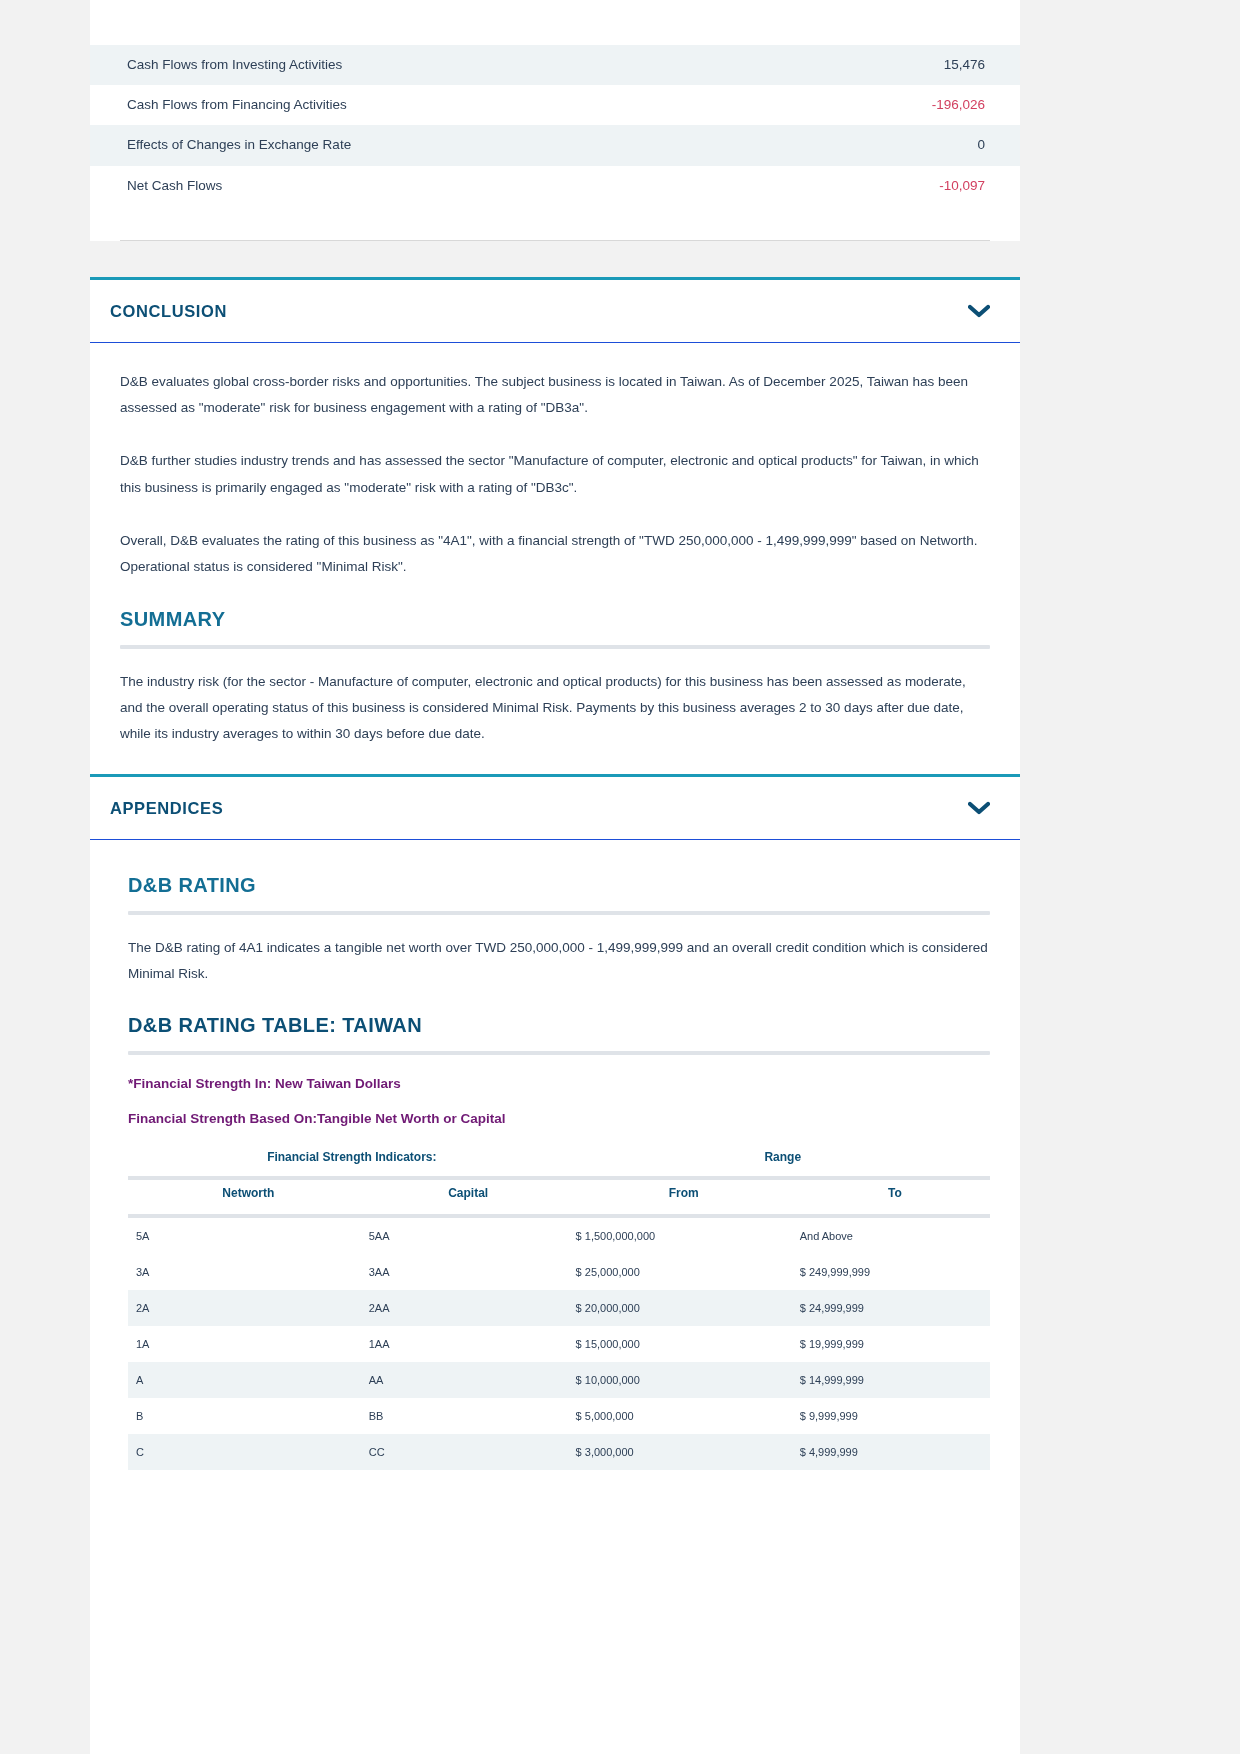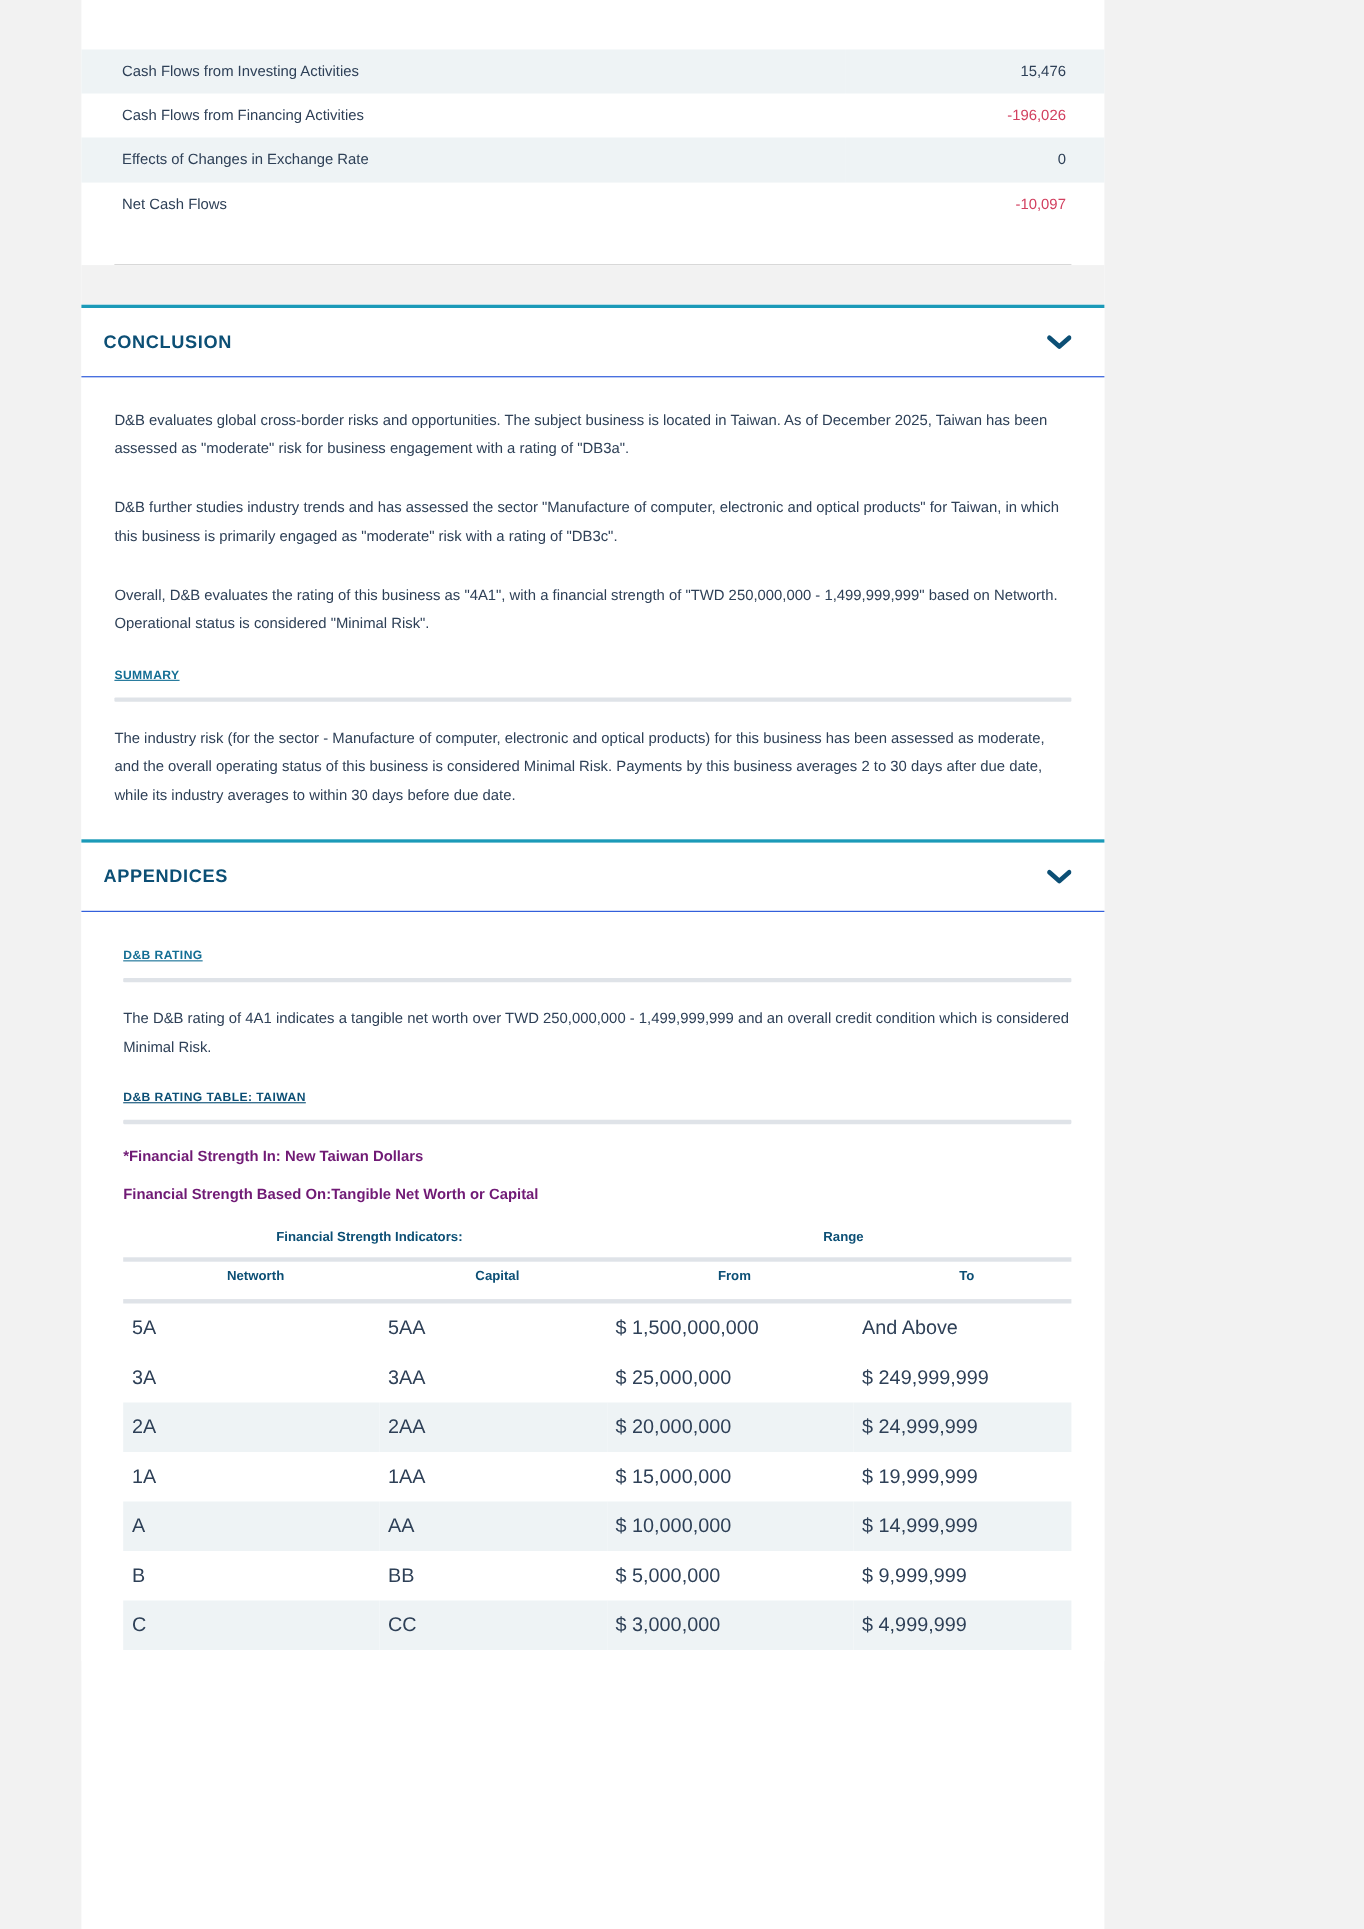--- a/index.html
+++ b/index.html
@@ -11,21 +11,21 @@
   }
   body {
     width: 1240px;
     height: 1754px;
     position: relative;
     overflow: hidden;
   }
 
   .page {
     position: absolute;
-    left: 74px;
+    left: 90px;
     top: 0;
     width: 930px;
     min-height: 1754px;
     background: #ffffff;
   }
 
   
   .cf-table {
     width: 100%;
     border-collapse: collapse;
@@ -89,26 +89,25 @@
   p.para {
     font-size: 13.5px;
     line-height: 1.95;
     color: #2e4057;
     margin: 0 0 27px 0;
   }
   p.para:last-child { margin-bottom: 16px; }
 
   
   .sub-head {
-    font-size: 11px;
+    font-size: 20px;
     font-weight: bold;
     letter-spacing: 0.4px;
     color: #136e94;
     margin: 4px 0 0 0;
-    text-decoration: underline;
   }
   .sub-head.dark { color: #0c4f75; }
   .sub-rule {
     height: 4px;
     background: #dfe3e8;
     margin: 14px 0 20px 0;
     border-radius: 1px;
   }
 
   .appendix-body { padding: 30px 30px 10px 30px; }
@@ -134,21 +133,21 @@
     text-align: center;
     padding: 6px 0 14px 8px;
   }
   .rate-table .grouphead th { padding-bottom: 12px; }
   .rate-table tr.rule-row td {
     padding: 0;
     height: 4px;
     background: #dfe3e8;
   }
   .rate-table td {
-    font-size: 18px;
+    font-size: 11px;
     color: #2e4057;
     padding: 12px 0 12px 8px;
     vertical-align: middle;
     margin-top: 16px;
   }
   .rate-table tbody tr.alt { background: #eef3f5; }
   .col-a { width: 27%; }
   .col-b { width: 24%; }
   .col-c { width: 26%; }
   .col-d { width: 23%; }

